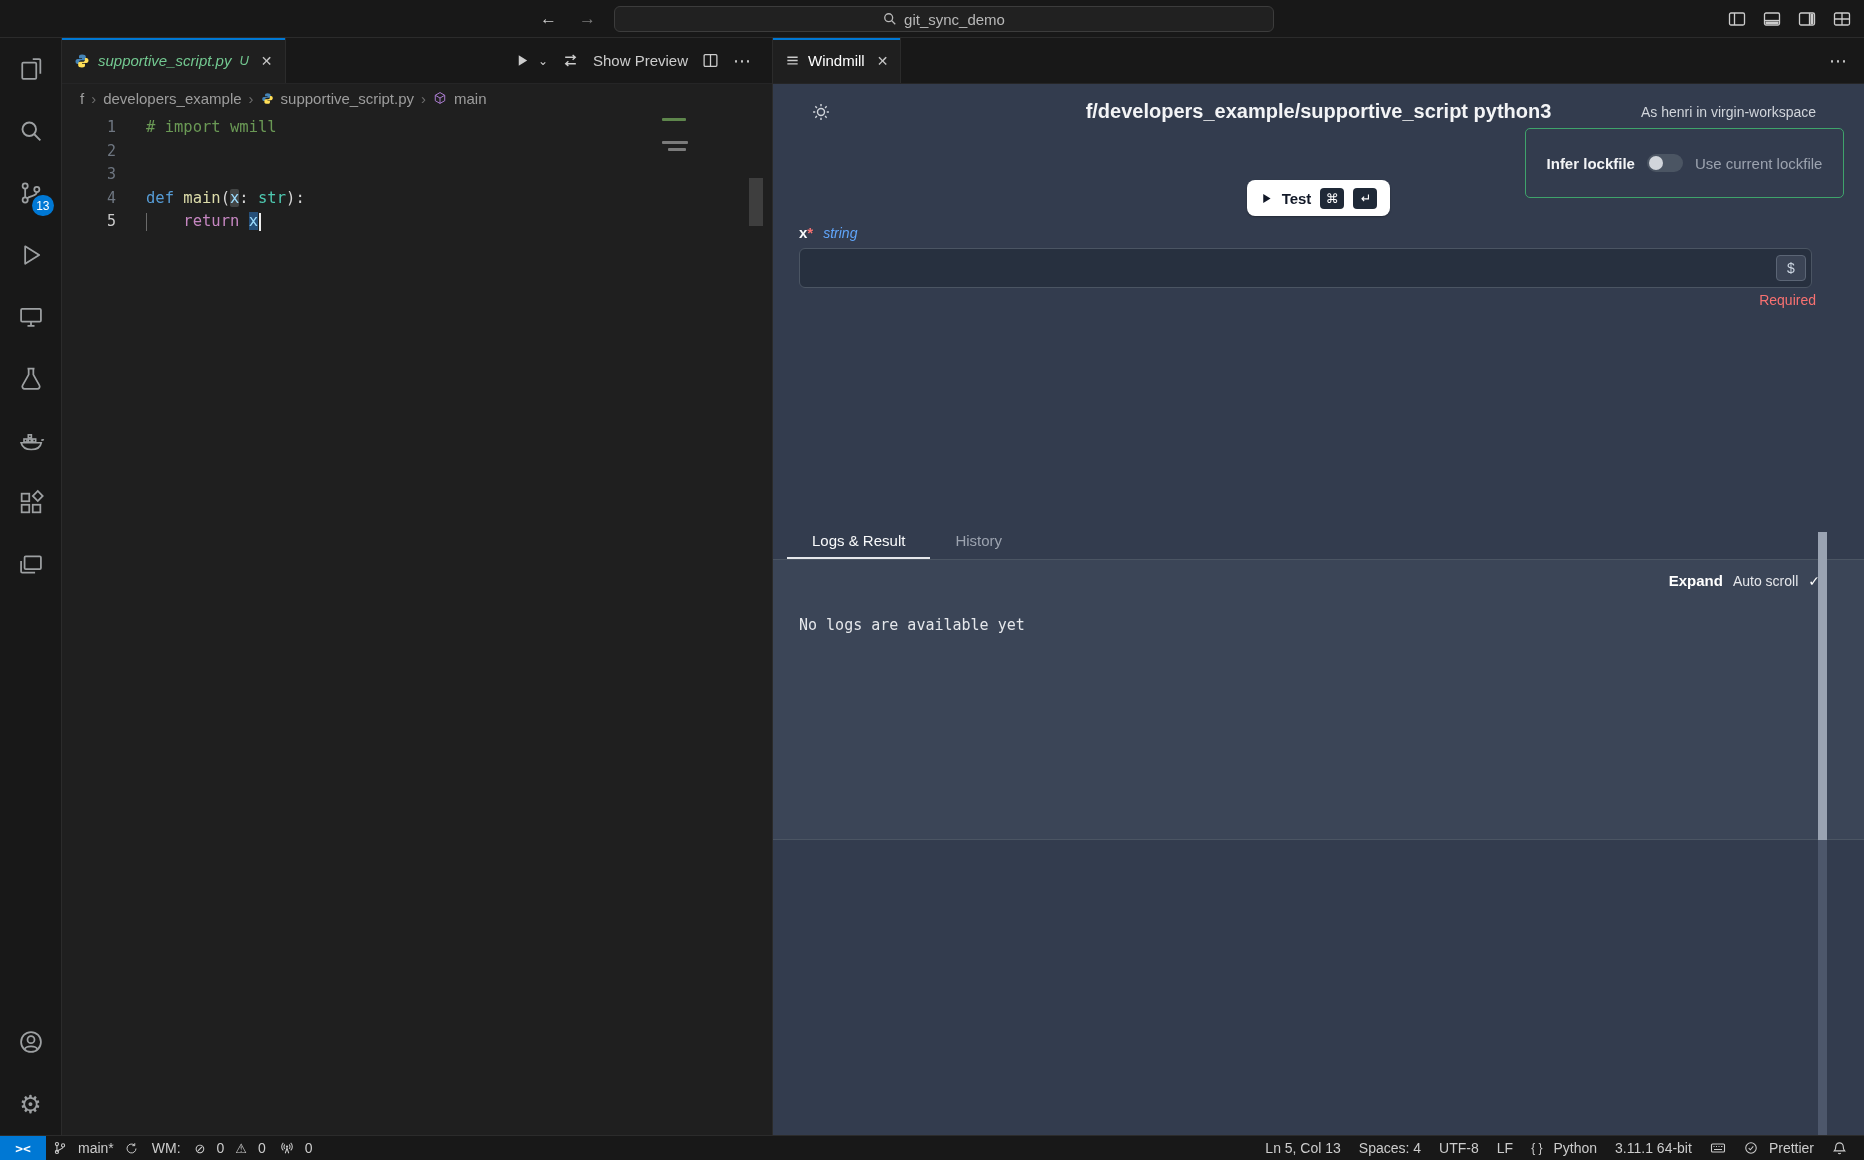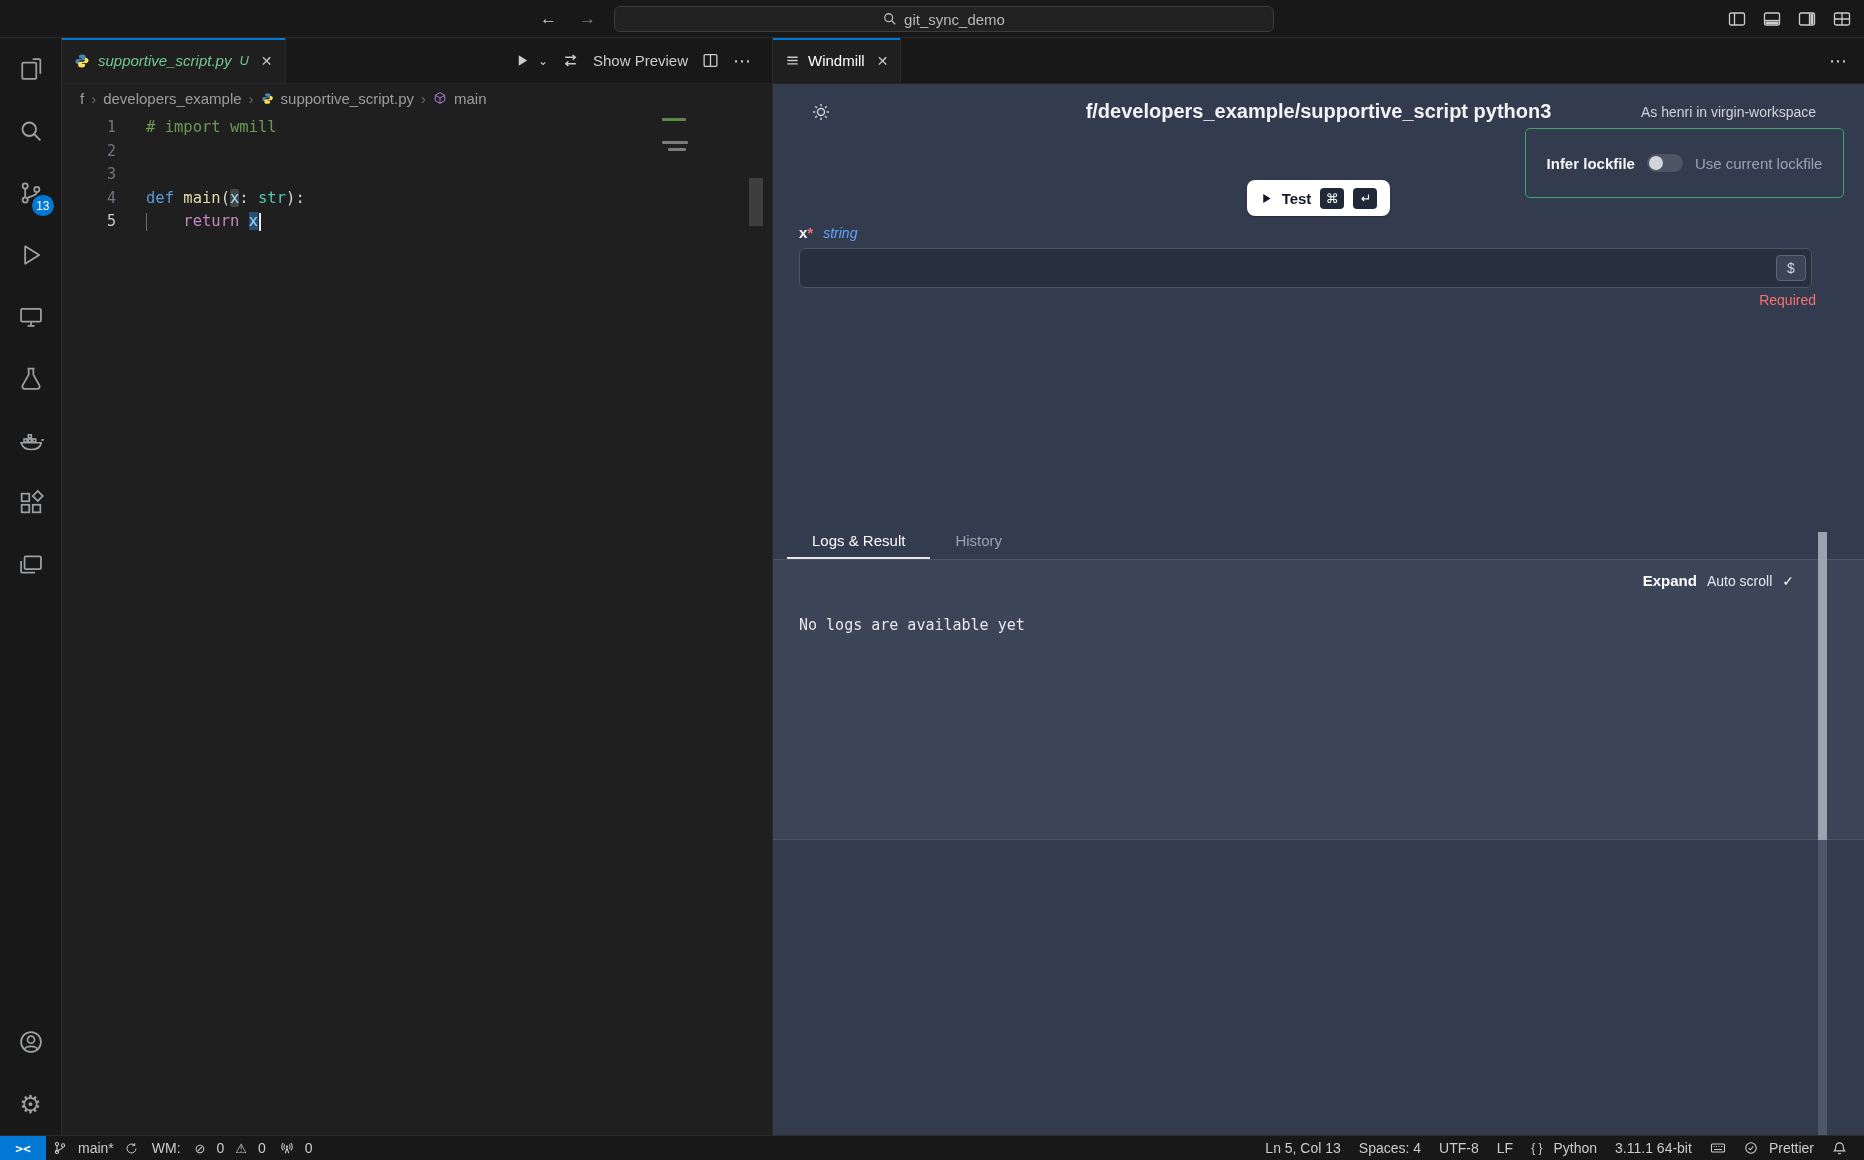--- a/index.html
+++ b/index.html
@@ -92,21 +92,21 @@
   .wm-input { width:100%; height:100%; background:#27303f; border:1px solid #4b5563; border-radius:6px; color:#e5e7eb; font-size:15px; padding:0 44px 0 12px; outline:none; }
   .dollar-btn { position:absolute; right:6px; top:7px; width:30px; height:26px; background:#3b4455; border:1px solid #5b6575; border-radius:4px; color:#cbd5e1; font-size:14px; display:flex; align-items:center; justify-content:center; cursor:pointer; }
   .required-msg { position:absolute; right:48px; top:208px; color:#f87171; font-size:14px; }
 
   .wm-tabs { position:absolute; left:0; right:0; top:440px; height:36px; display:flex; padding-left:14px; border-bottom:1px solid #4b5563; }
   .wm-tab { padding:0 25px; line-height:34px; font-size:15px; cursor:pointer; }
   .wm-tab.active { color:#f9fafb; border-bottom:2px solid #e5e7eb; }
   .wm-tab.inactive { color:#9ca3af; }
 
   .logs-area { position:absolute; left:0; right:0; top:476px; height:280px; background:#3b4557; border-bottom:1px solid #4b5563; }
-  .logs-controls { position:absolute; right:70px; top:12px; display:flex; align-items:flex-end; gap:10px; cursor:pointer; }
+  .logs-controls { position:absolute; right:44px; top:12px; display:flex; align-items:flex-end; gap:10px; cursor:pointer; }
   .expand-label { color:#ffffff; font-weight:700; font-size:15px; }
   .autoscroll-label { color:#e5e7eb; font-size:14px; }
   .check { color:#ffffff; font-size:14px; }
   .no-logs { position:absolute; left:26px; top:56px; color:#e5e7eb; font-family:"DejaVu Sans Mono", monospace; font-size:15px; }
 
   .result-area { position:absolute; left:0; right:0; top:757px; bottom:0; background:#333c4e; }
   .result-placeholder { position:absolute; left:26px; top:24px; color:#e5e7eb; font-size:16px; }
 
   .wm-scroll { position:absolute; right:37px; top:448px; bottom:0; width:9px; background:#4d576b; }
   .wm-scroll .thumb { position:absolute; left:0; top:0; width:100%; height:308px; background:#9aa3b2; }

